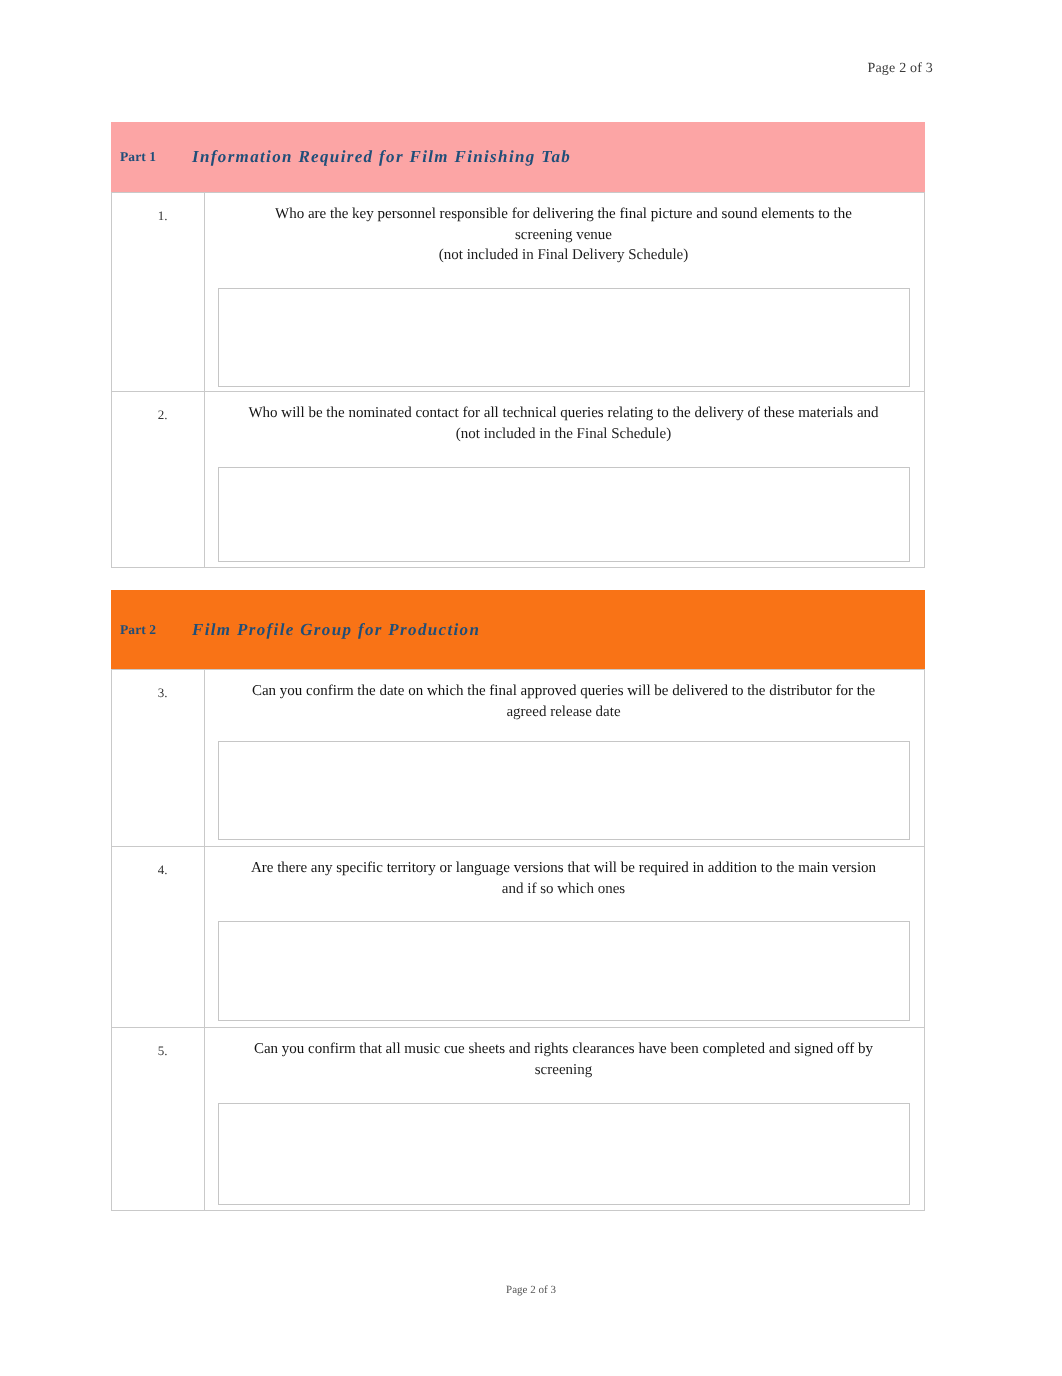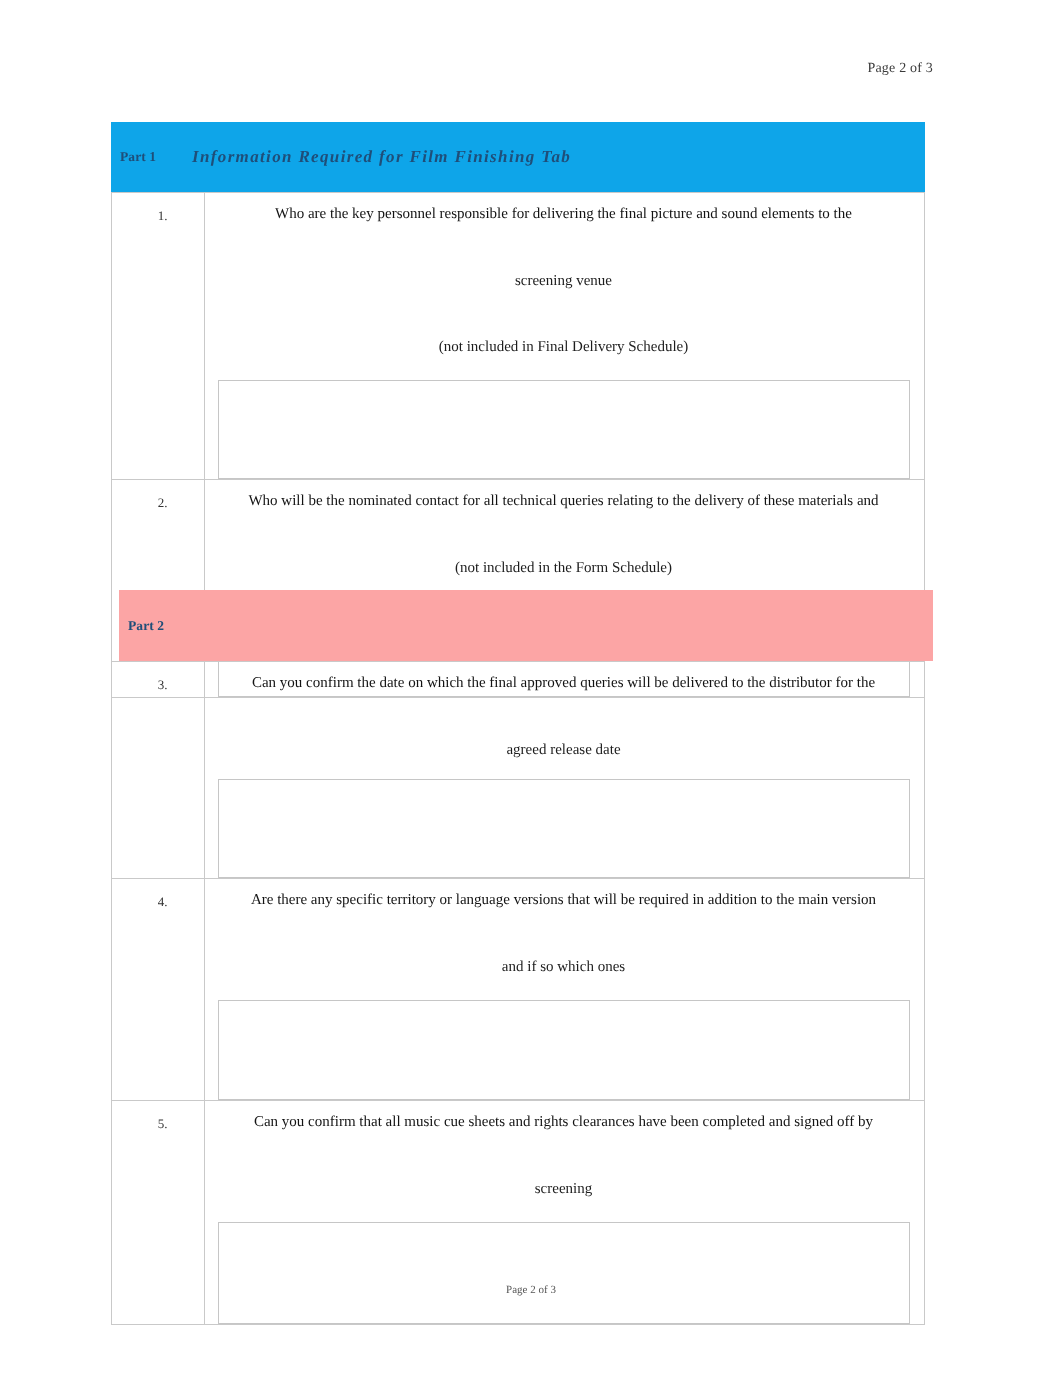--- a/index.html
+++ b/index.html
@@ -18,32 +18,32 @@
   .band{background:#bdd6ea;position:relative;width:814px;}
   .band .lbl{position:absolute;left:9px;top:50%;transform:translateY(-50%);
              font-weight:bold;font-size:13.5px;letter-spacing:.1px;color:#1f4e79;white-space:nowrap;}
   .band .ttl{position:absolute;left:81px;top:50%;transform:translateY(-50%);
              font-weight:bold;font-size:17px;letter-spacing:1.35px;color:#1f4e79;white-space:nowrap;font-style:italic;}
 
   .qrow td{border:1px solid #c9c9c9;text-align:center;}
   .sect td.numcell{text-align:center;font-size:13px;color:#333;padding-top:15px;padding-left:9px;}
   .qcell{padding:0;position:relative;}
   .qtext{font-size:15px;line-height:20.7px;color:#131313;padding:11px 8px 0 6px;}
-  .qtext .sub{font-size:15px;color:#1d1d1d;margin-top:46px;}
+  .qtext .sub{font-size:15px;color:#1d1d1d;}
   .ansbox{border:1px solid #c6c6c6;margin-left:13px;margin-right:14px;}
 </style>
 </head>
 <body>
 
 <div class="page">
 
   <div class="page-number">Page 2 of 3</div>
 
   <div class="sect" id="s1" style="top: 122px;">
-      <div class="band" style="height: 70px; background: #0ea5e9;">
+      <div class="band" style="height: 70px; background: #fca5a5;">
         <span class="lbl">Part 1</span>
         <span class="ttl">Information Required for Film Finishing Tab</span>
       </div>
       <table>
         <colgroup>
           <col style="width:93px">
           <col>
         </colgroup>
         <tbody>
           <tr class="qrow" style="height:199px">
@@ -55,31 +55,32 @@
                 <div class="sub">(not included in Final Delivery Schedule)</div>
               </div>
               <div class="ansbox" style="height:97px;margin-top:22px"></div>
             </td>
           </tr>
           <tr class="qrow" style="height:176px">
             <td class="numcell">2.</td>
             <td class="qcell">
               <div class="qtext">
                 <div class="main">Who will be the nominated contact for all technical queries relating to the delivery of these materials and</div>
-                <div class="sub">(not included in the Form Schedule)</div>
+                <div class="sub">(not included in the Final Schedule)</div>
               </div>
               <div class="ansbox" style="height:93px;margin-top:23px"></div>
             </td>
           </tr>
         </tbody>
       </table>
     </div>
   <div class="sect" id="s2" style="top: 590px;">
-      <div class="band" style="height: 71px; background: #fca5a5; margin-left: 8px;">
+      <div class="band" style="height: 79px; background: #f97316;">
         <span class="lbl">Part 2</span>
+        <span class="ttl">Film Profile Group for Production</span>
       </div>
       <table>
         <colgroup>
           <col style="width:93px">
           <col>
         </colgroup>
         <tbody>
           <tr class="qrow" style="height:177px">
             <td class="numcell">3.</td>
             <td class="qcell">

